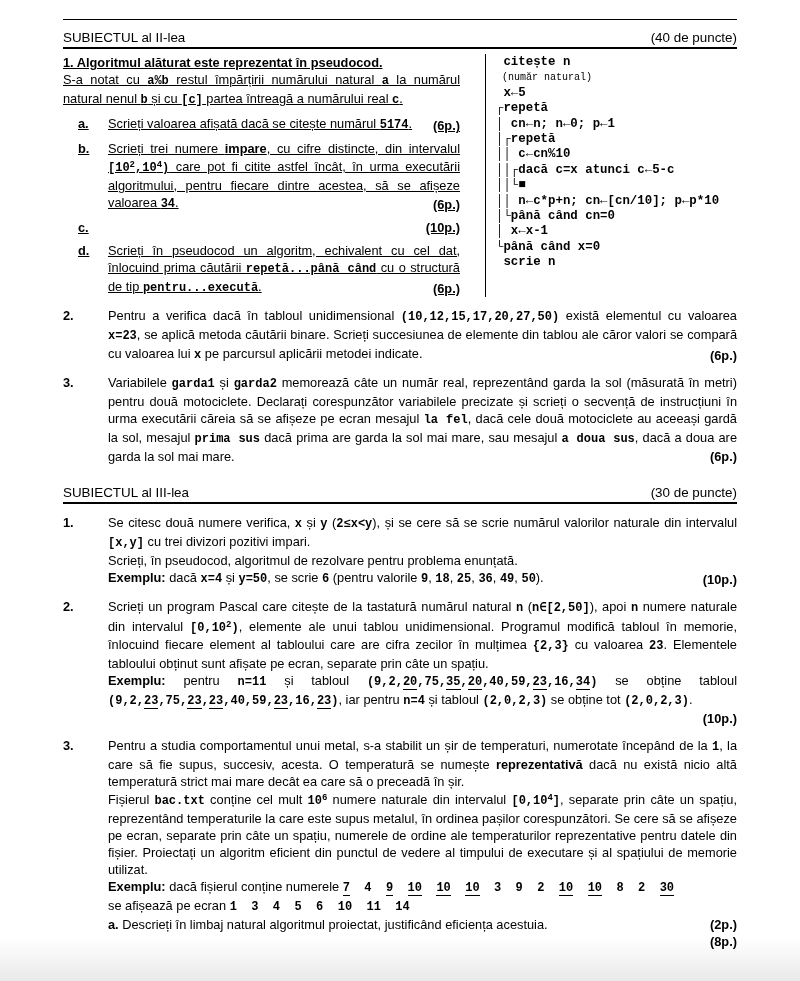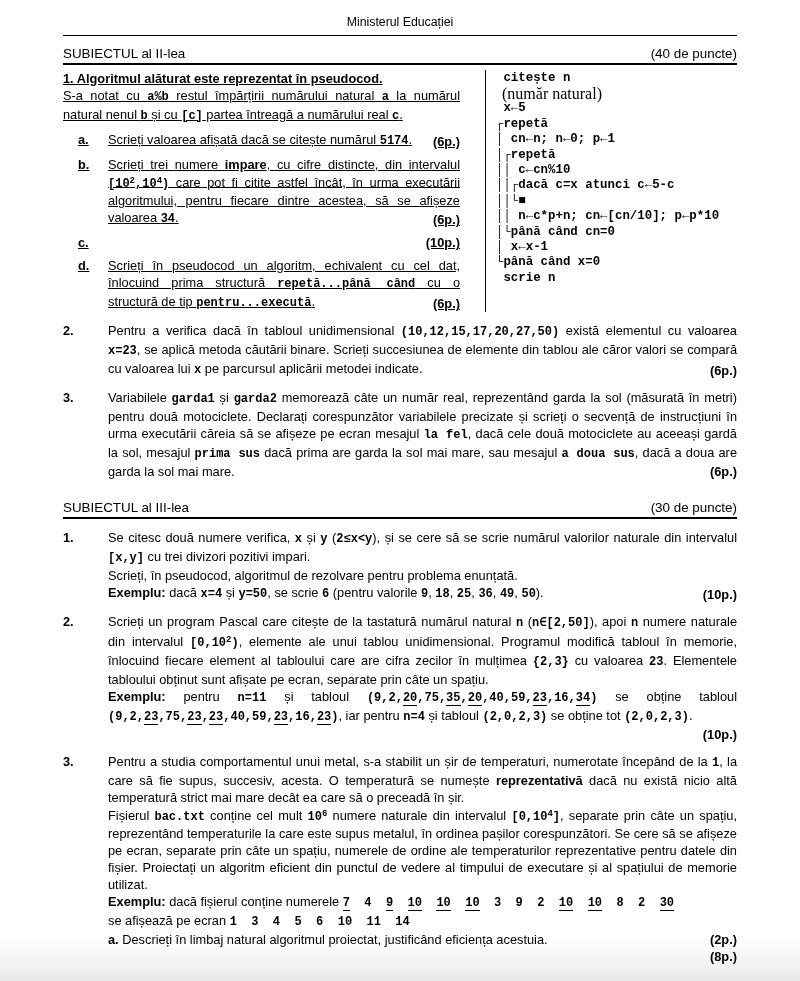--- a/index.html
+++ b/index.html
@@ -13,22 +13,22 @@
   .section-header{display:flex;justify-content:space-between;align-items:flex-end;
         font-weight:400;font-size:13.4px;border-bottom:2px solid #000;
         padding:3px 0 1px 0;margin-top:6px;}
   .section-header.s3{margin-top:16px;}
   .two-col{display:flex;margin-top:5px;}
   .col-left{width:404px;flex:none;padding-right:7px;box-sizing:border-box;text-decoration:underline;}
   .col-right{flex:1;border-left:1.4px solid #000;margin-left:18px;padding:1px 0 6px 10px;}
   .para{margin:0;text-align:justify;}
   #pseudocode,.pc-line{font-family:"Liberation Mono","DejaVu Sans Mono",monospace;
         font-weight:700;font-size:12.4px;line-height:15.4px;white-space:pre;}
-  .pc-line.f-s{font-family:Liberation Serif, serif;
-        font-weight:400;font-size:16px;padding-left:6px;}
+  .pc-line.f-s{font-family:Liberation Mono, monospace;
+        font-weight:400;font-size:10px;padding-left:6px;}
   .subitem{display:flex;margin-top:6px;}
   .subitem>.marker{width:30px;margin-left:15px;flex:none;font-weight:700;}
   .problem{display:flex;margin-top:10px;}
   .problem>.marker{width:45px;flex:none;font-weight:700;}
   .body{flex:1;min-width:0;}
   .points{text-align:right;font-weight:700;}
   .points.inline{margin-top:-17px;}
   .subline{display:flex;justify-content:space-between;}
   .subline .pts{font-weight:700;flex:none;padding-left:12px;}
   .r-b{font-weight:700;}
@@ -39,21 +39,20 @@
         font-size:9px;vertical-align:3.5px;}
   .bottom-fade{position:absolute;left:0;bottom:0;width:800px;height:44px;
         background:linear-gradient(180deg,rgba(0,0,0,0),rgba(0,0,0,0.085));pointer-events:none;}
 </style>
 </head>
 <body>
 
 <div class="page">
 
   <div class="doc-header">
-    <div>Ministerul Educației</div>
   </div>
   <div class="header-rule"></div>
 
   <div class="section-header">
     <span>SUBIECTUL al II-lea</span>
     <span>(40 de puncte)</span>
   </div>
 
   <div class="two-col">
     <div class="col-left">
@@ -76,21 +75,21 @@
           </div>
           <div class="subitem">
             <div class="marker">c.</div>
             <div class="body">
               <div class="points">(10p.)</div>
             </div>
           </div>
           <div class="subitem">
             <div class="marker">d.</div>
             <div class="body">
-              <p class="para"><span>Scrieți în pseudocod un algoritm, echivalent cu cel dat, înlocuind prima structură </span><span class="r-m">repetă...până când</span><span> cu o structură de tip </span><span class="r-m">pentru...execută</span><span>.</span></p>
+              <p class="para"><span>Scrieți în pseudocod un algoritm, echivalent cu cel dat, înlocuind prima căutării </span><span class="r-m">repetă...până când</span><span> cu o structură de tip </span><span class="r-m">pentru...execută</span><span>.</span></p>
               <div class="points inline">(6p.)</div>
             </div>
           </div>
         </div>
     </div>
     <div class="col-right">
       <div id="pseudocode"><div class="pc-line"> citește n</div><div class="pc-line f-s">(număr natural)</div><div class="pc-line"> x←5</div><div class="pc-line">┌repetă</div><div class="pc-line">│ cn←n; n←0; p←1</div><div class="pc-line">│┌repetă</div><div class="pc-line">││ c←cn%10</div><div class="pc-line">││┌dacă c=x atunci c←5-c</div><div class="pc-line">││└■</div><div class="pc-line">││ n←c*p+n; cn←[cn/10]; p←p*10</div><div class="pc-line">│└până când cn=0</div><div class="pc-line">│ x←x-1</div><div class="pc-line">└până când x=0</div><div class="pc-line"> scrie n</div></div>
     </div>
   </div>
 

